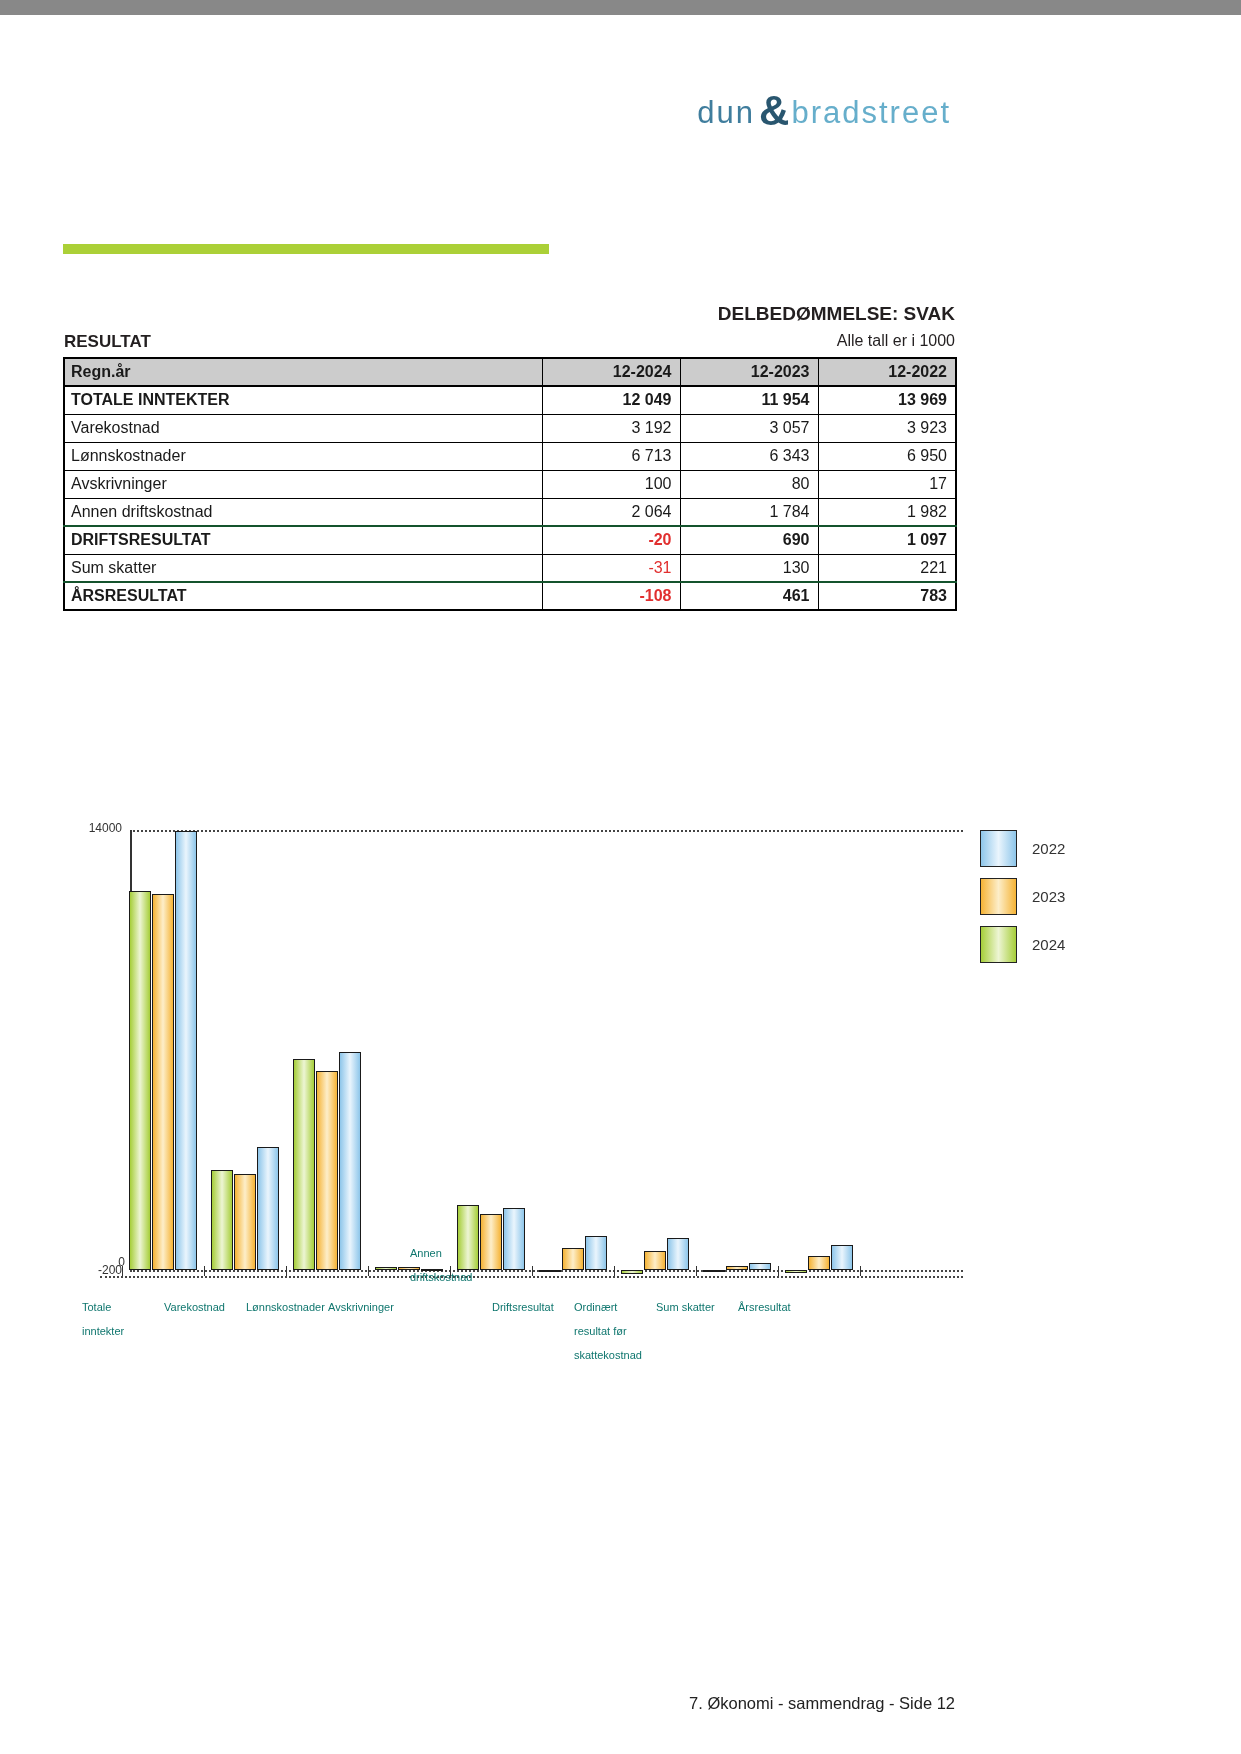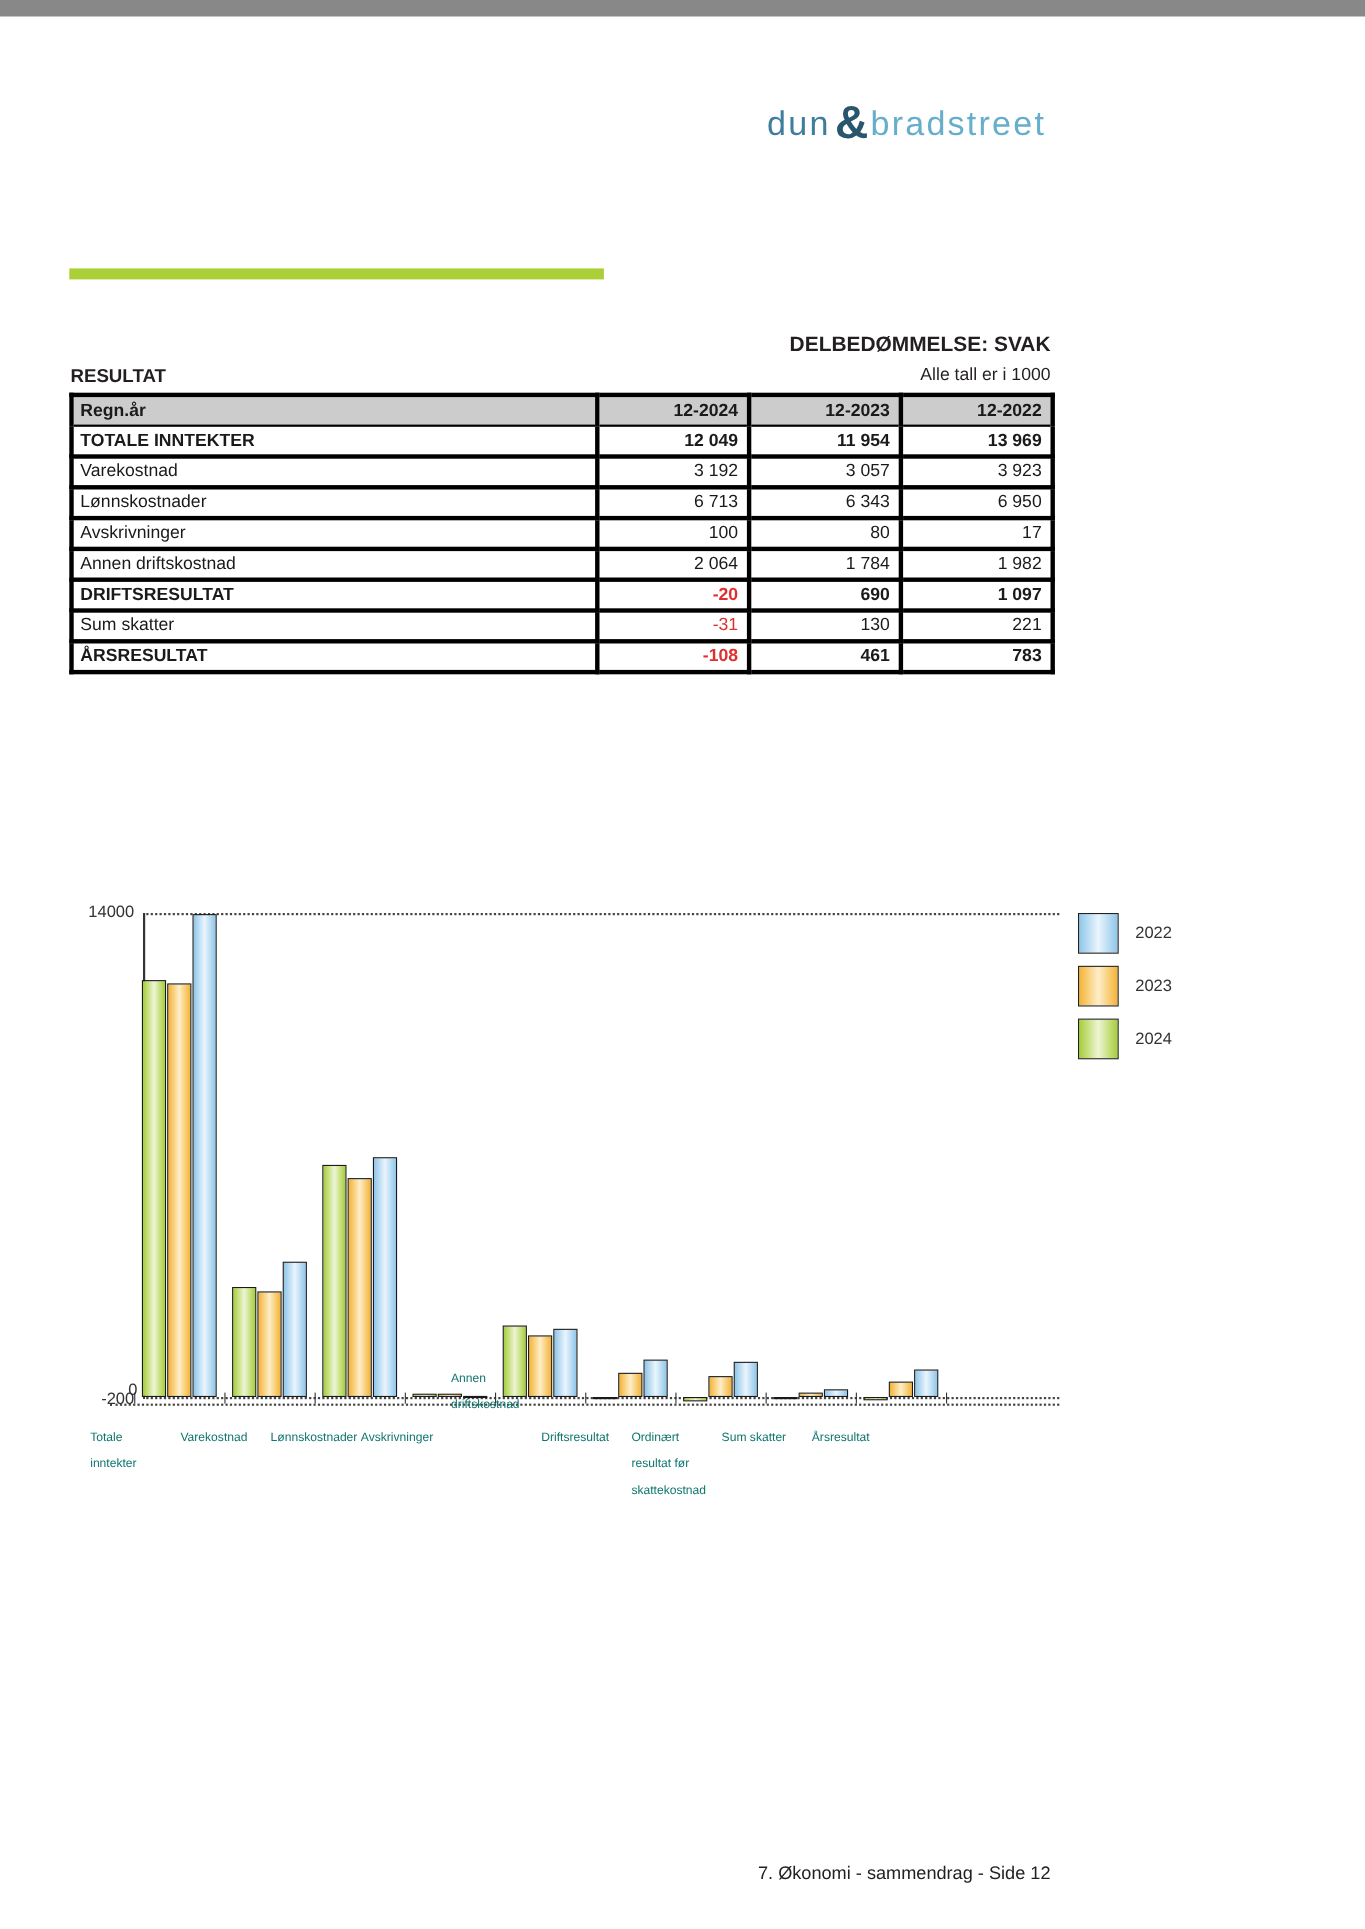--- a/index.html
+++ b/index.html
@@ -20,38 +20,38 @@
   
   .assessment { position:absolute; top:288px; right:286px; font-size:19px; font-weight:700; color:#231f20; }
   .section-label { position:absolute; left:64px; top:317px; font-size:17px; font-weight:700; color:#231f20; }
   .unit-note { position:absolute; top:317px; right:286px; font-size:16px; color:#231f20; }
   
   table.result-table {
     position:absolute; left:63px; top:342px; width:892px;
     border-collapse:collapse; font-size:16px; table-layout:fixed;
   }
   .result-table th, .result-table td {
-    border:4px solid #000000; height:28px; padding:3px 8px 3px 6px; overflow:hidden; white-space:nowrap;
+    border:1px solid #000000; height:28px; padding:3px 8px 3px 6px; overflow:hidden; white-space:nowrap;
   }
   .result-table col.c-label { width:478px; }
   .result-table col.c-num { width:138px; }
   .result-table thead th { background:#cccccc; text-align:right; font-weight:700; }
   .result-table thead th:first-child { text-align:left; }
   .result-table td.num { text-align:right; }
-  .result-table tr.brow td { font-weight:700; border-top:2px solid #ec4899; }
+  .result-table tr.brow td { font-weight:700; border-top:2px solid #14532d; }
   .result-table { border:2px solid #000; }
   .result-table thead th { border-bottom:2px solid #000; }
   td.neg { color:#e12f2f; }
   
   .chart-layer { position:absolute; left:0; top:0; width:1241px; height:1754px; pointer-events:none; }
   .gridline { position:absolute; border-top:2px dotted #444; height:0; }
   .axis-v { position:absolute; border-left:2px solid #333; width:0; }
   .chart-bar { position:absolute; border:1px solid #1a1a1a; }
   .chart-tick { position:absolute; width:1px; background:#333; }
-  .ytick { position:absolute; font-size:15px; color:#333; text-align:right; width:60px; }
+  .ytick { position:absolute; font-size:12px; color:#333; text-align:right; width:60px; }
   .cat-label { position:absolute; font-size:11px; color:#0f766e; line-height:24px; }
   
   .legend-item { position:absolute; left:980px; display:flex; align-items:center; }
   .legend-swatch { width:37px; height:37px; border:1px solid #222; flex:none; }
   .legend-label { font-size:15px; color:#333; margin-left:15px; }
   
   .footer { position:absolute; top:1679px; right:286px; font-size:16.5px; color:#222; }
 </style>
 </head>
 <body>

